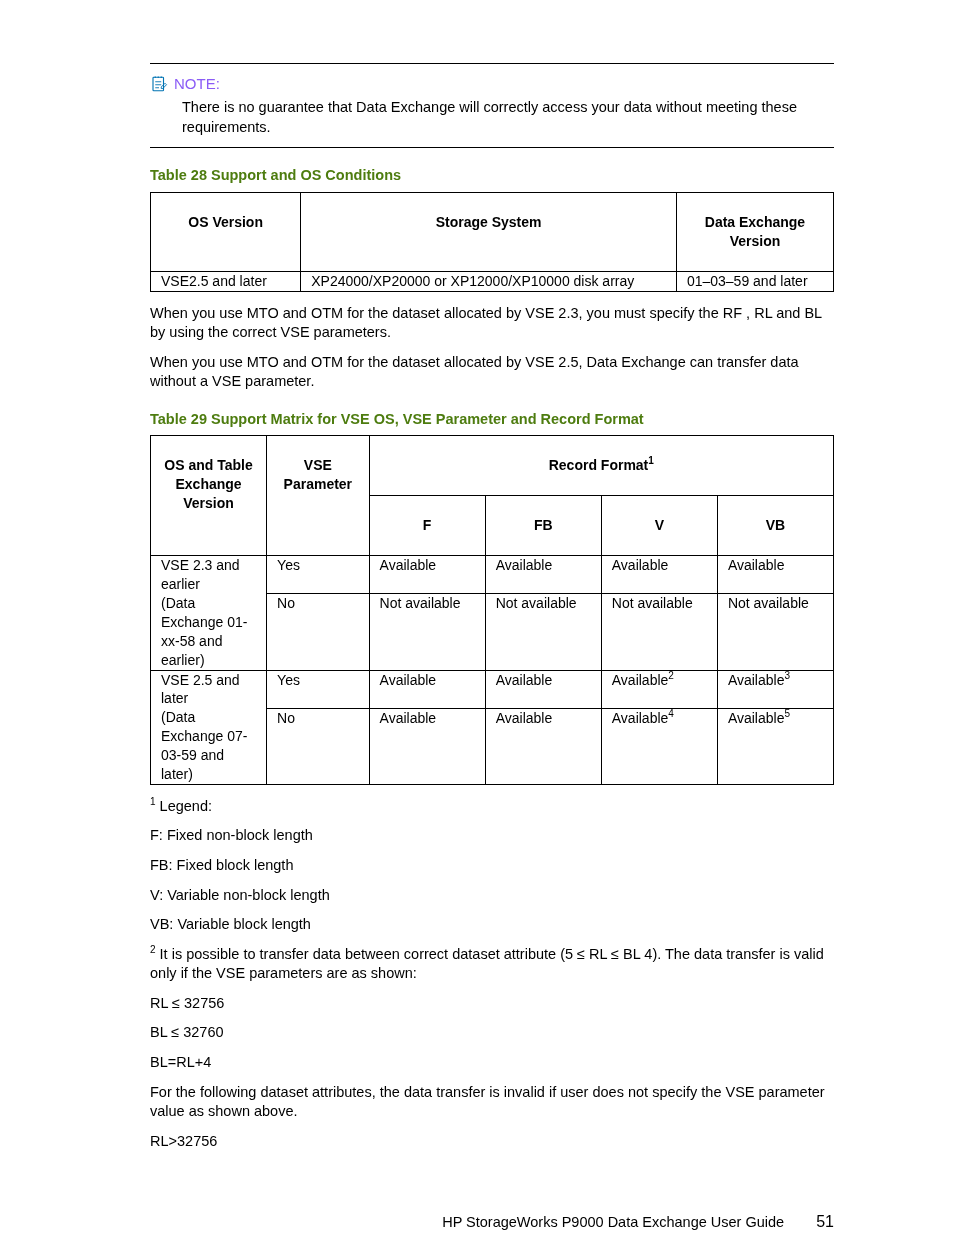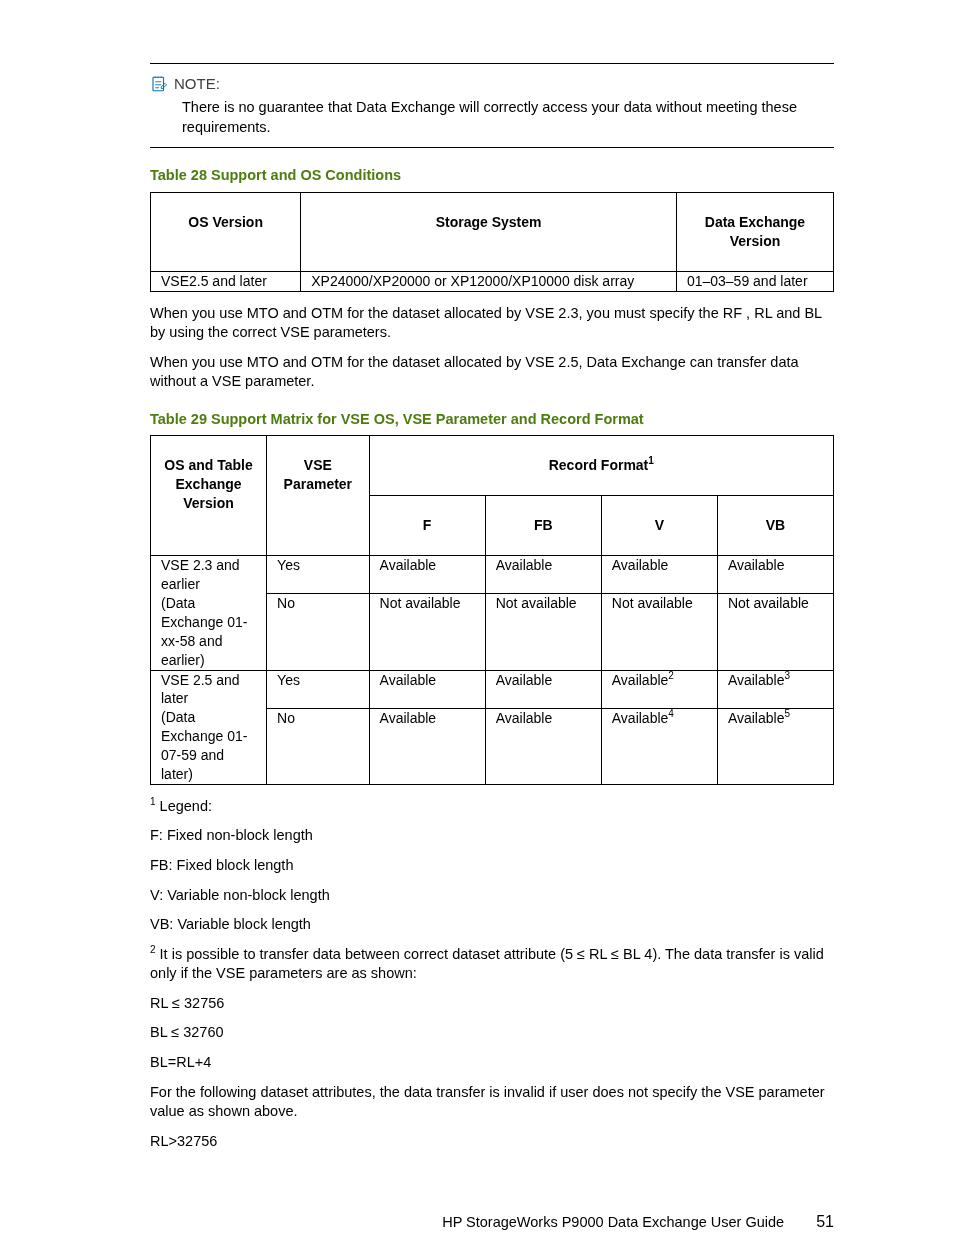--- a/index.html
+++ b/index.html
@@ -22,21 +22,21 @@
     align-items: center;
     gap: 6px;
     margin-bottom: 4px;
   }
   .note-icon {
     width: 18px;
     height: 18px;
     flex-shrink: 0;
   }
   .note-label {
-    color: #404040;
+    color: #8b5cf6;
     font-size: 15px;
   }
   .note-body {
     margin: 4px 0 10px 32px;
   }
   .table-title {
     color: #4d7c0f;
     font-weight: bold;
     margin: 18px 0 6px 0;
   }
@@ -145,21 +145,21 @@
 
   <tr>
     <td class="cell-nobottom">VSE 2.5 and later</td>
     <td>Yes</td>
     <td>Available</td>
     <td>Available</td>
     <td><span>Available</span><sup>2</sup></td>
     <td><span>Available</span><sup>3</sup></td>
   </tr>
   <tr>
-    <td class="cell-notop">(Data Exchange 01-07-59 and later)</td>
+    <td class="cell-notop">(Data Exchange 07-03-59 and later)</td>
     <td>No</td>
     <td>Available</td>
     <td>Available</td>
     <td><span>Available</span><sup>4</sup></td>
     <td><span>Available</span><sup>5</sup></td>
   </tr>
 </tbody>
   </table>
 
 <div class="fn-para"><sup>1</sup><span> Legend:</span></div>

